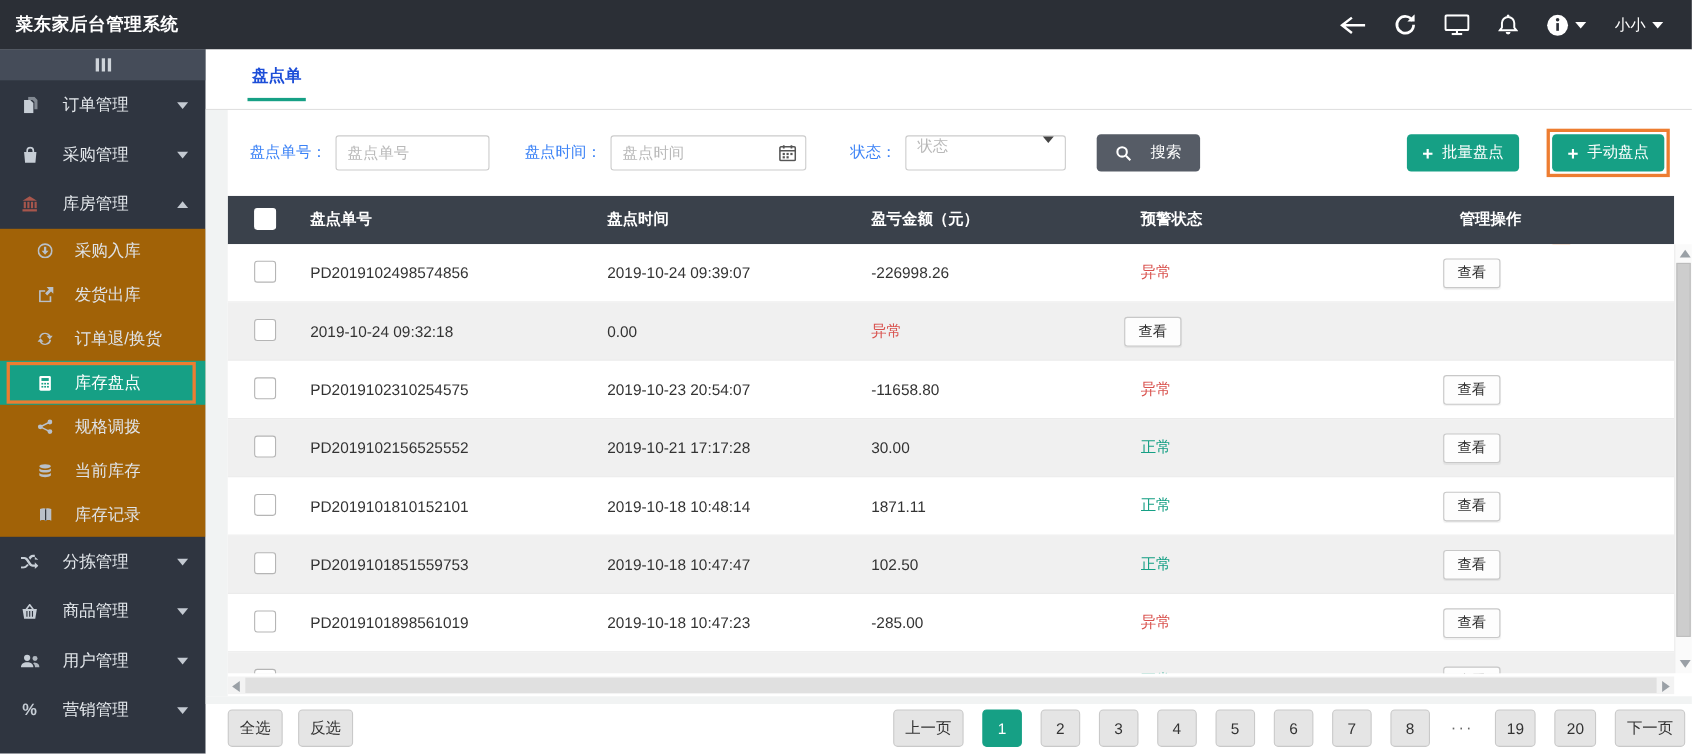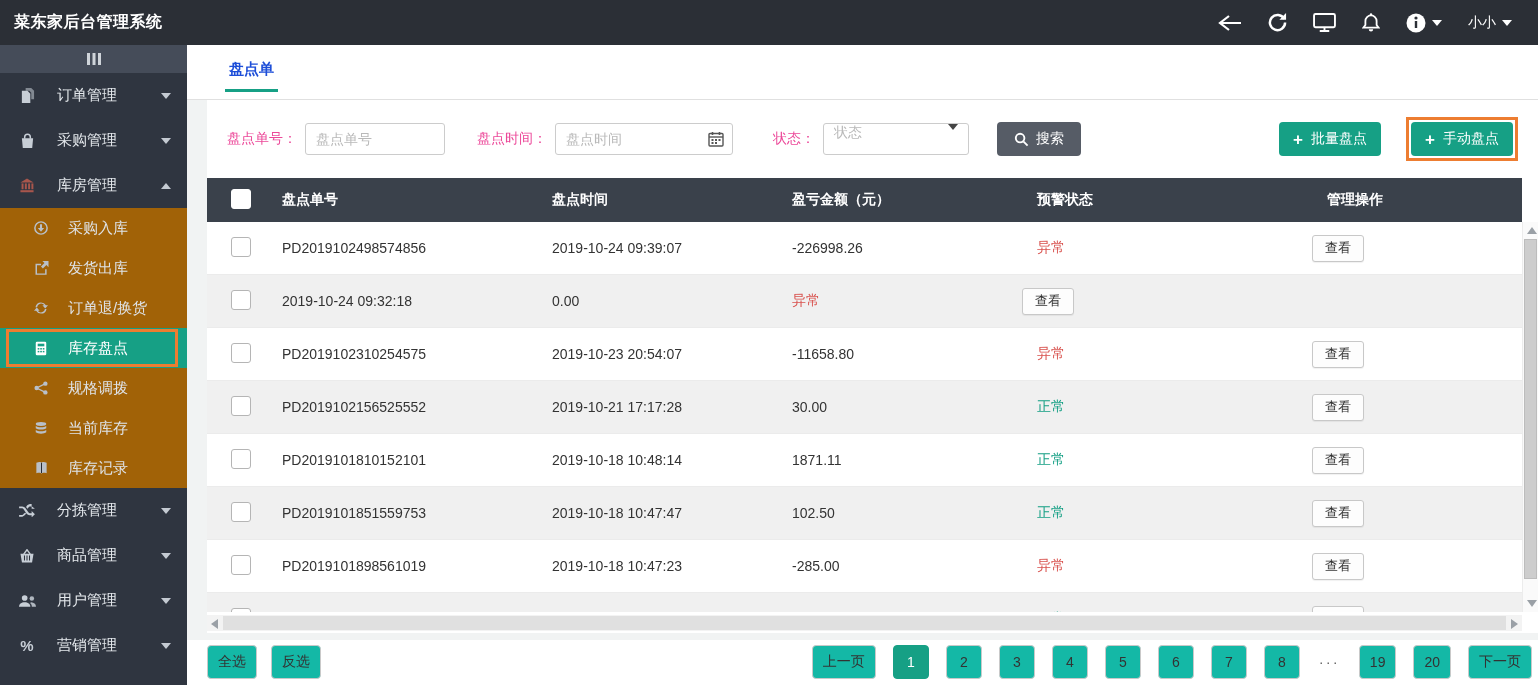--- a/index.html
+++ b/index.html
@@ -37,33 +37,33 @@
 
   
   .main { position:absolute; left:187px; top:45px; width:1351px; height:640px; background:#fff; }
   .gutter { position:absolute; left:0; top:55px; width:20px; height:533px; background:#f1f3f3; }
 
   .tabbar { position:absolute; left:0; top:0; width:100%; height:55px; border-bottom:1px solid #e0e0e0; }
   .tab { position:absolute; left:42px; top:15px; font-size:15px; font-weight:bold; color:#1d4ed8; padding-bottom:13px; cursor:pointer; }
   .tab::after { content:""; position:absolute; left:-4px; right:-4px; bottom:0; height:3px; background:#16a085; }
 
   .filter-row { position:absolute; left:0; top:55px; width:100%; height:78px; display:flex; align-items:center; padding-left:40px; }
-  .f-label { font-size:14px; color:#ec4899; margin-right:8px; white-space:nowrap; }
+  .f-label { font-size:14px; color:#3b82f6; margin-right:8px; white-space:nowrap; }
   .f-input { height:32px; border:1px solid #ccc; border-radius:3px; font-size:14px; color:#333; padding:0 10px; outline:none; }
   .f-input::placeholder { color:#b9b9b9; }
   #order-no-input { width:140px; margin-right:32px; }
   .date-wrap { position:relative; margin-right:40px; }
   #time-input { width:178px; padding-right:32px; }
   .cal-ic { position:absolute; right:9px; top:8px; pointer-events:none; }
   .select-box { width:146px; height:32px; border:1px solid #ccc; border-radius:3px; display:flex; align-items:flex-start;
     padding:0 10px; cursor:pointer; }
   .select-box .ph { color:#b9b9b9; font-size:14px; flex:1; }
   .caret-dn-d { width:0; height:0; border-left:5px solid transparent; border-right:5px solid transparent; border-top:6px solid #444; }
   .search-btn { margin-left:28px; height:34px; padding:0 17px; background:#565c66; color:#fff; border:none; border-radius:4px;
-    font-size:14px; display:flex; align-items:center; gap:7px; cursor:pointer; font-family:Liberation Sans, sans-serif; }
+    font-size:14px; display:flex; align-items:center; gap:17px; cursor:pointer; font-family:Liberation Sans, sans-serif; }
   .teal-btn { position:absolute; height:34px; padding:0 14px; background:#16a085; color:#fff; border:none; border-radius:4px;
     font-size:14px; display:flex; align-items:center; gap:8px; cursor:pointer; font-family:inherit; }
   .teal-btn .plus { font-size:17px; font-weight:bold; line-height:1; }
   #batch-btn { right:157px; }
   #manual-btn { right:25px; }
   #manual-btn::after { content:""; position:absolute; inset:-5px; border:3px solid #ed7d31; pointer-events:none; }
   .anno-arrow { position:absolute; left:1193px; top:100px; pointer-events:none; }
 
   
   .table { position:absolute; left:20px; top:133px; width:1315px; height:434px; overflow:hidden; }
@@ -88,21 +88,21 @@
   .vs-thumb { position:absolute; left:1px; top:17px; width:13px; height:340px; background:#cdcdcd; border:1px solid #bcbcbc; }
   .hscroll { position:absolute; left:20px; right:16px; top:570px; height:16px; background:#f3f3f3; }
   .hs-l, .hs-r { position:absolute; top:4px; width:0; height:0; border-top:5px solid transparent; border-bottom:5px solid transparent; }
   .hs-l { left:4px; border-right:7px solid #9aa0a6; }
   .hs-r { right:4px; border-left:7px solid #9aa0a6; }
   .hs-thumb { position:absolute; left:16px; right:16px; top:1px; height:14px; background:#e0e0e0; }
   .bottom-strip { position:absolute; left:0; right:0; top:588px; height:7px; background:#f1f3f3; }
 
   
   .footer { position:absolute; left:20px; right:6px; top:598px; height:37px; display:flex; align-items:center; justify-content:space-between; }
-  .pg-btn { height:34px; min-width:36px; padding:0 10px; background:#14b8a6; border:1px solid #c9c9c9; border-radius:4px;
+  .pg-btn { height:34px; min-width:36px; padding:0 10px; background:#e5e5e5; border:1px solid #c9c9c9; border-radius:4px;
     font-size:14px; color:#333; cursor:pointer; font-family:inherit; }
   .pg-btn.active { background:#16a085; border-color:#16a085; color:#fff; }
   .sel-group { display:flex; gap:14px; }
   .pager { display:flex; align-items:center; gap:17px; }
   .ellipsis { color:#666; font-size:15px; letter-spacing:2px; padding:0 2px; }
 </style>
 </head>
 <body>
 
 <div class="topbar">

